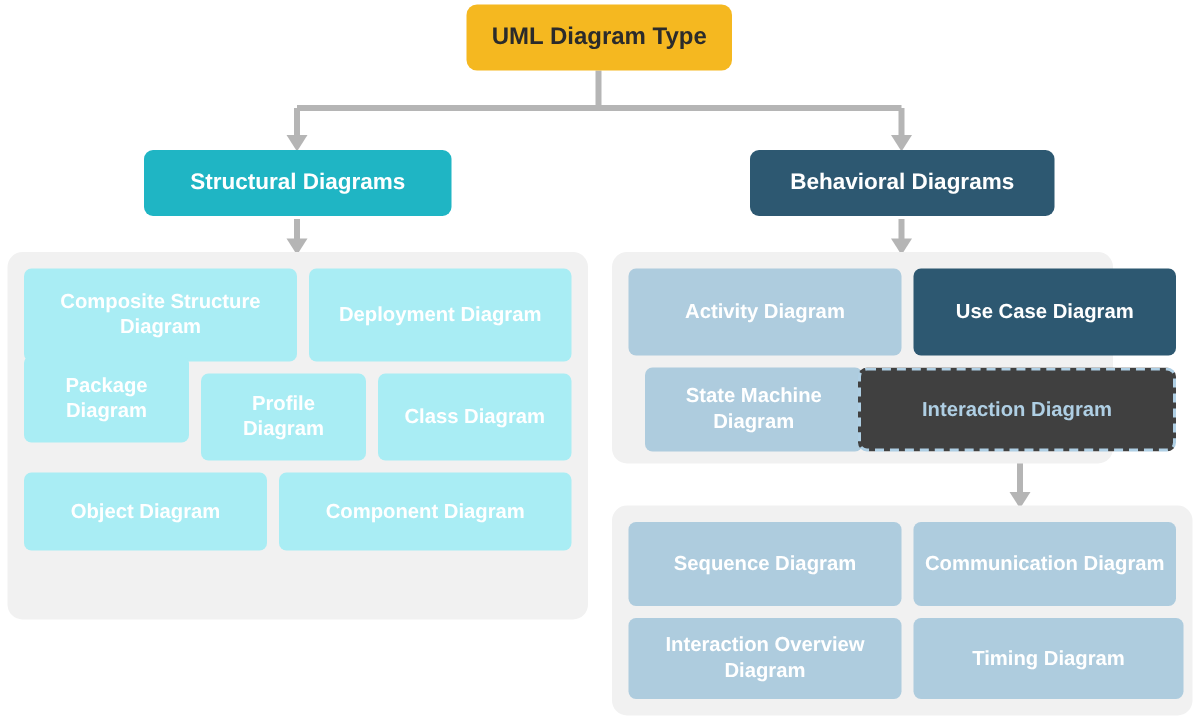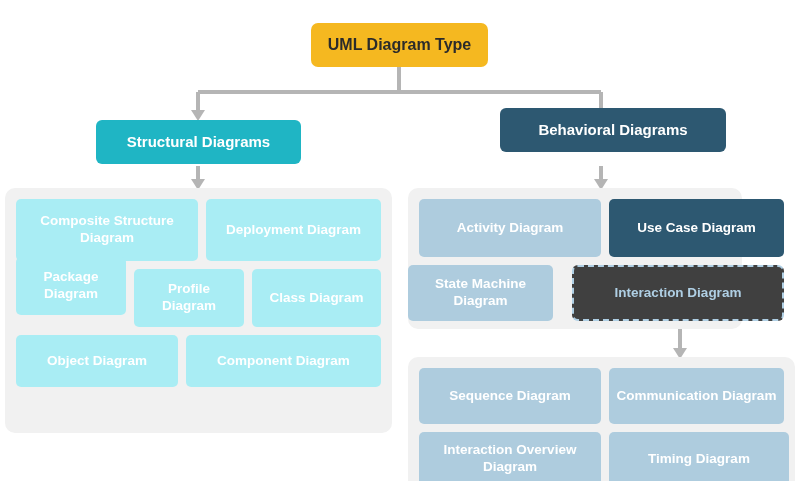--- a/index.html
+++ b/index.html
@@ -12,21 +12,20 @@
     height: 481px;
     position: relative;
     overflow: hidden;
     font-family: "Liberation Sans", sans-serif;
     -webkit-font-smoothing: antialiased;
   }
 
   .canvas {
     position: absolute;
     inset: 0;
-    margin-top: 20px;
   }
 
   
   .connectors {
     position: absolute;
     left: 0; top: 0;
     width: 800px; height: 481px;
     pointer-events: none;
   }
 
@@ -139,21 +138,21 @@
       <polygon points="191,159 205,159 198,170"></polygon>
       <polygon points="594,159 608,159 601,170"></polygon>
       <polygon points="673,328 687,328 680,339"></polygon>
     </g>
   </svg>
 
   <div class="node node-root" style="left:311px; top:3px; width:177px; height:44px;">UML Diagram Type</div>
 
   <div class="node node-structural" style="left:96px; top:100px; width:205px; height:44px;">Structural Diagrams</div>
 
-  <div class="node node-behavioral" style="left:500px; top:88px; width:226px; height:44px;">Behavioral Diagrams</div>
+  <div class="node node-behavioral" style="left:500px; top:100px; width:203px; height:44px;">Behavioral Diagrams</div>
 
   <div class="panel" style="left:5px; top:168px; width:387px; height:245px;">
 
     <div class="leaf leaf-cyan" style="left:11px; top:11px; width:182px; height:62px;">Composite Structure Diagram</div>
 
     <div class="leaf leaf-cyan" style="left:201px; top:11px; width:175px; height:62px;">Deployment Diagram</div>
 
     <div class="leaf leaf-cyan" style="left:11px; top:69px; width:110px; height:58px;">Package Diagram</div>
 
     <div class="leaf leaf-cyan" style="left:129px; top:81px; width:110px; height:58px;">Profile Diagram</div>
@@ -164,21 +163,21 @@
 
     <div class="leaf leaf-cyan" style="left:11px; top:147px; width:162px; height:52px;">Object Diagram</div>
   </div>
 
   <div class="panel" style="left:408px; top:168px; width:334px; height:141px;">
 
     <div class="leaf leaf-blue" style="left:11px; top:11px; width:182px; height:58px;">Activity Diagram</div>
 
     <div class="leaf leaf-dark" style="left:201px; top:11px; width:175px; height:58px;">Use Case Diagram</div>
 
-    <div class="leaf leaf-blue" style="left:0; top:77px; width:145px; height:56px;">State Machine Diagram</div>
+    <div class="leaf leaf-blue" style="left:22px; top:77px; width:145px; height:56px;">State Machine Diagram</div>
 
     <div class="leaf leaf-dashed" style="left:164px; top:77px; width:212px; height:56px;">Interaction Diagram</div>
   </div>
 
   <div class="panel" style="left:408px; top:337px; width:387px; height:140px;">
 
     <div class="leaf leaf-blue" style="left:11px; top:11px; width:182px; height:56px;">Sequence Diagram</div>
 
     <div class="leaf leaf-blue" style="left:201px; top:11px; width:175px; height:56px;">Communication Diagram</div>
 

